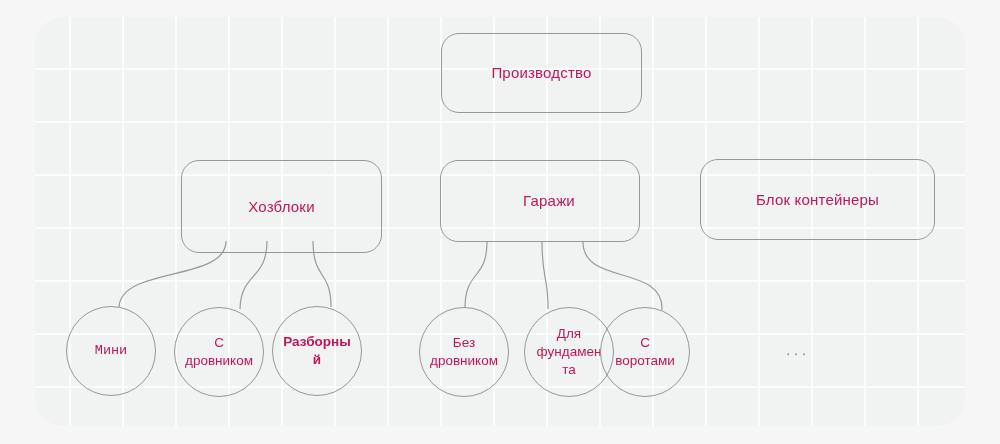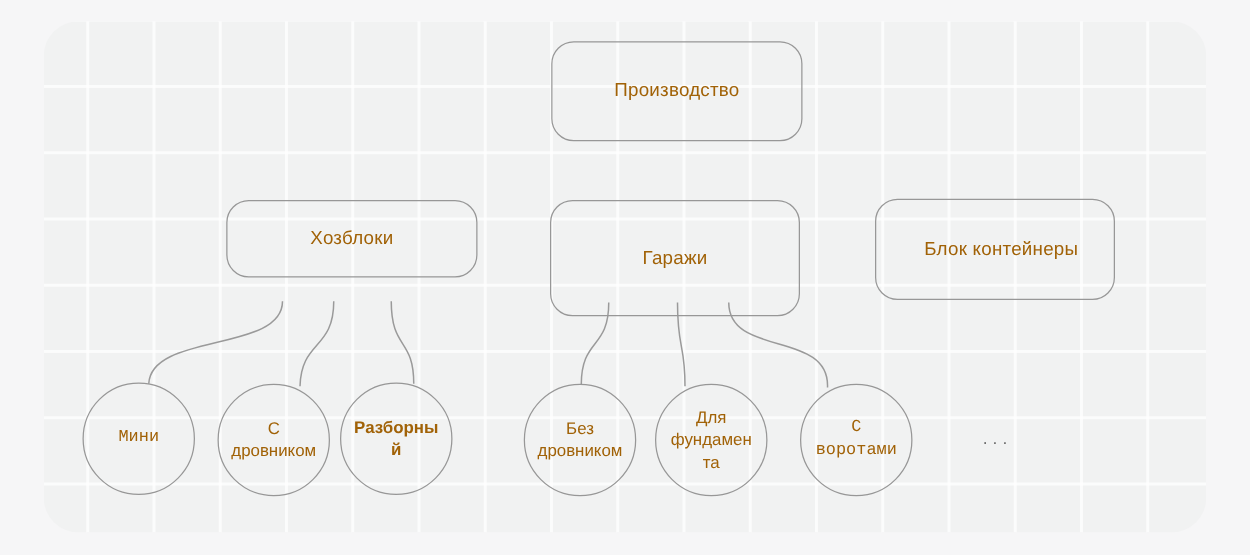--- a/index.html
+++ b/index.html
@@ -19,37 +19,37 @@
     background-size:53px 53px;
     background-position:34px 51px;
     border-radius:28px;
   }
   .edges{position:absolute;left:0;top:0;width:1000px;height:444px;pointer-events:none;}
   .edges path{stroke:#9a9a9a;stroke-width:1.2;fill:none;}
   .node{
     position:absolute;box-sizing:border-box;
     border:1px solid #979797;
     display:flex;align-items:center;justify-content:center;
-    text-align:center;color:#a16207;background:transparent;
+    text-align:center;color:#be185d;background:transparent;
     cursor:default;
   }
   .box{border-radius:18px;font-size:15px;letter-spacing:.2px;}
   .circle{border-radius:50%;width:90px;height:90px;font-size:13.5px;}
   .circle .lbl{width:70px;line-height:1.32;overflow-wrap:anywhere;}
   .box .lbl{width:180px;line-height:1.3;}
   #node-root{left:441px;top:33px;width:201px;height:80px;}
-  #node-branch-0{left:181px;top:160px;width:201px;height:62px;text-align:center;}
-  #node-branch-1{left:440px;top:160px;width:200px;height:93px;}
-  #node-branch-2{left:700px;top:159px;width:192px;height:81px;justify-content:flex-end;}
+  #node-branch-0{left:181px;top:160px;width:201px;height:93px;text-align:center;}
+  #node-branch-1{left:440px;top:160px;width:200px;height:82px;justify-content:flex-end;}
+  #node-branch-2{left:700px;top:159px;width:235px;height:81px;}
   #node-leaf-0{left:66px;top:306px;font-family:Liberation Mono, monospace;}
   #node-leaf-1{left:174px;top:307px;}
   #node-leaf-2{left:272px;top:306px;font-weight:bold;}
   #node-leaf-3{left:419px;top:307px;}
   #node-leaf-4{left:524px;top:307px;}
-  #node-leaf-5{left:640px;top:307px;font-family:Liberation Mono, monospace;}
+  #node-leaf-5{left:600px;top:307px;}
   .more{
     position:absolute;left:766px;top:342px;width:64px;
     text-align:center;font-size:14px;letter-spacing:4px;
     color:#6d6d6d;
   }
 </style>
 </head>
 <body>
 
 <div class="canvas"></div>

